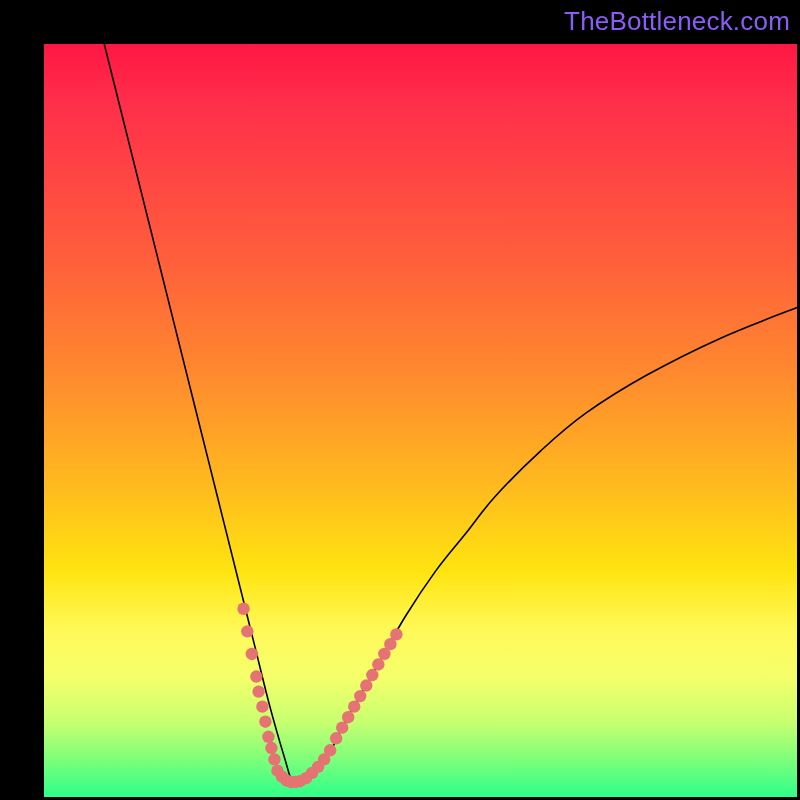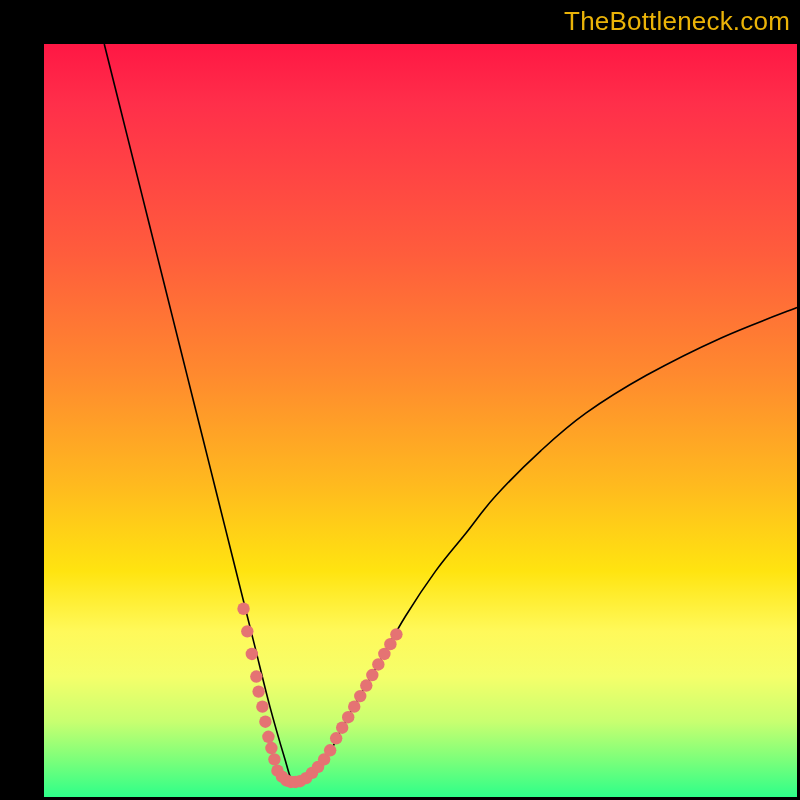--- a/index.html
+++ b/index.html
@@ -37,21 +37,21 @@
       #f5ff6a 84%,
       #c8ff70 90%,
       #7dff7a 95%,
       #2eff89 100%
     );
   }
   .watermark {
     position: absolute;
     top: 6px;
     right: 10px;
-    color: #eab308;
+    color: #8b5cf6;
     font-size: 26px;
     font-weight: 500;
     letter-spacing: 0.2px;
     font-family: Arial, Helvetica, sans-serif;
   }
   svg.overlay {
     position: absolute;
     left: 0;
     top: 0;
     width: 753px;

